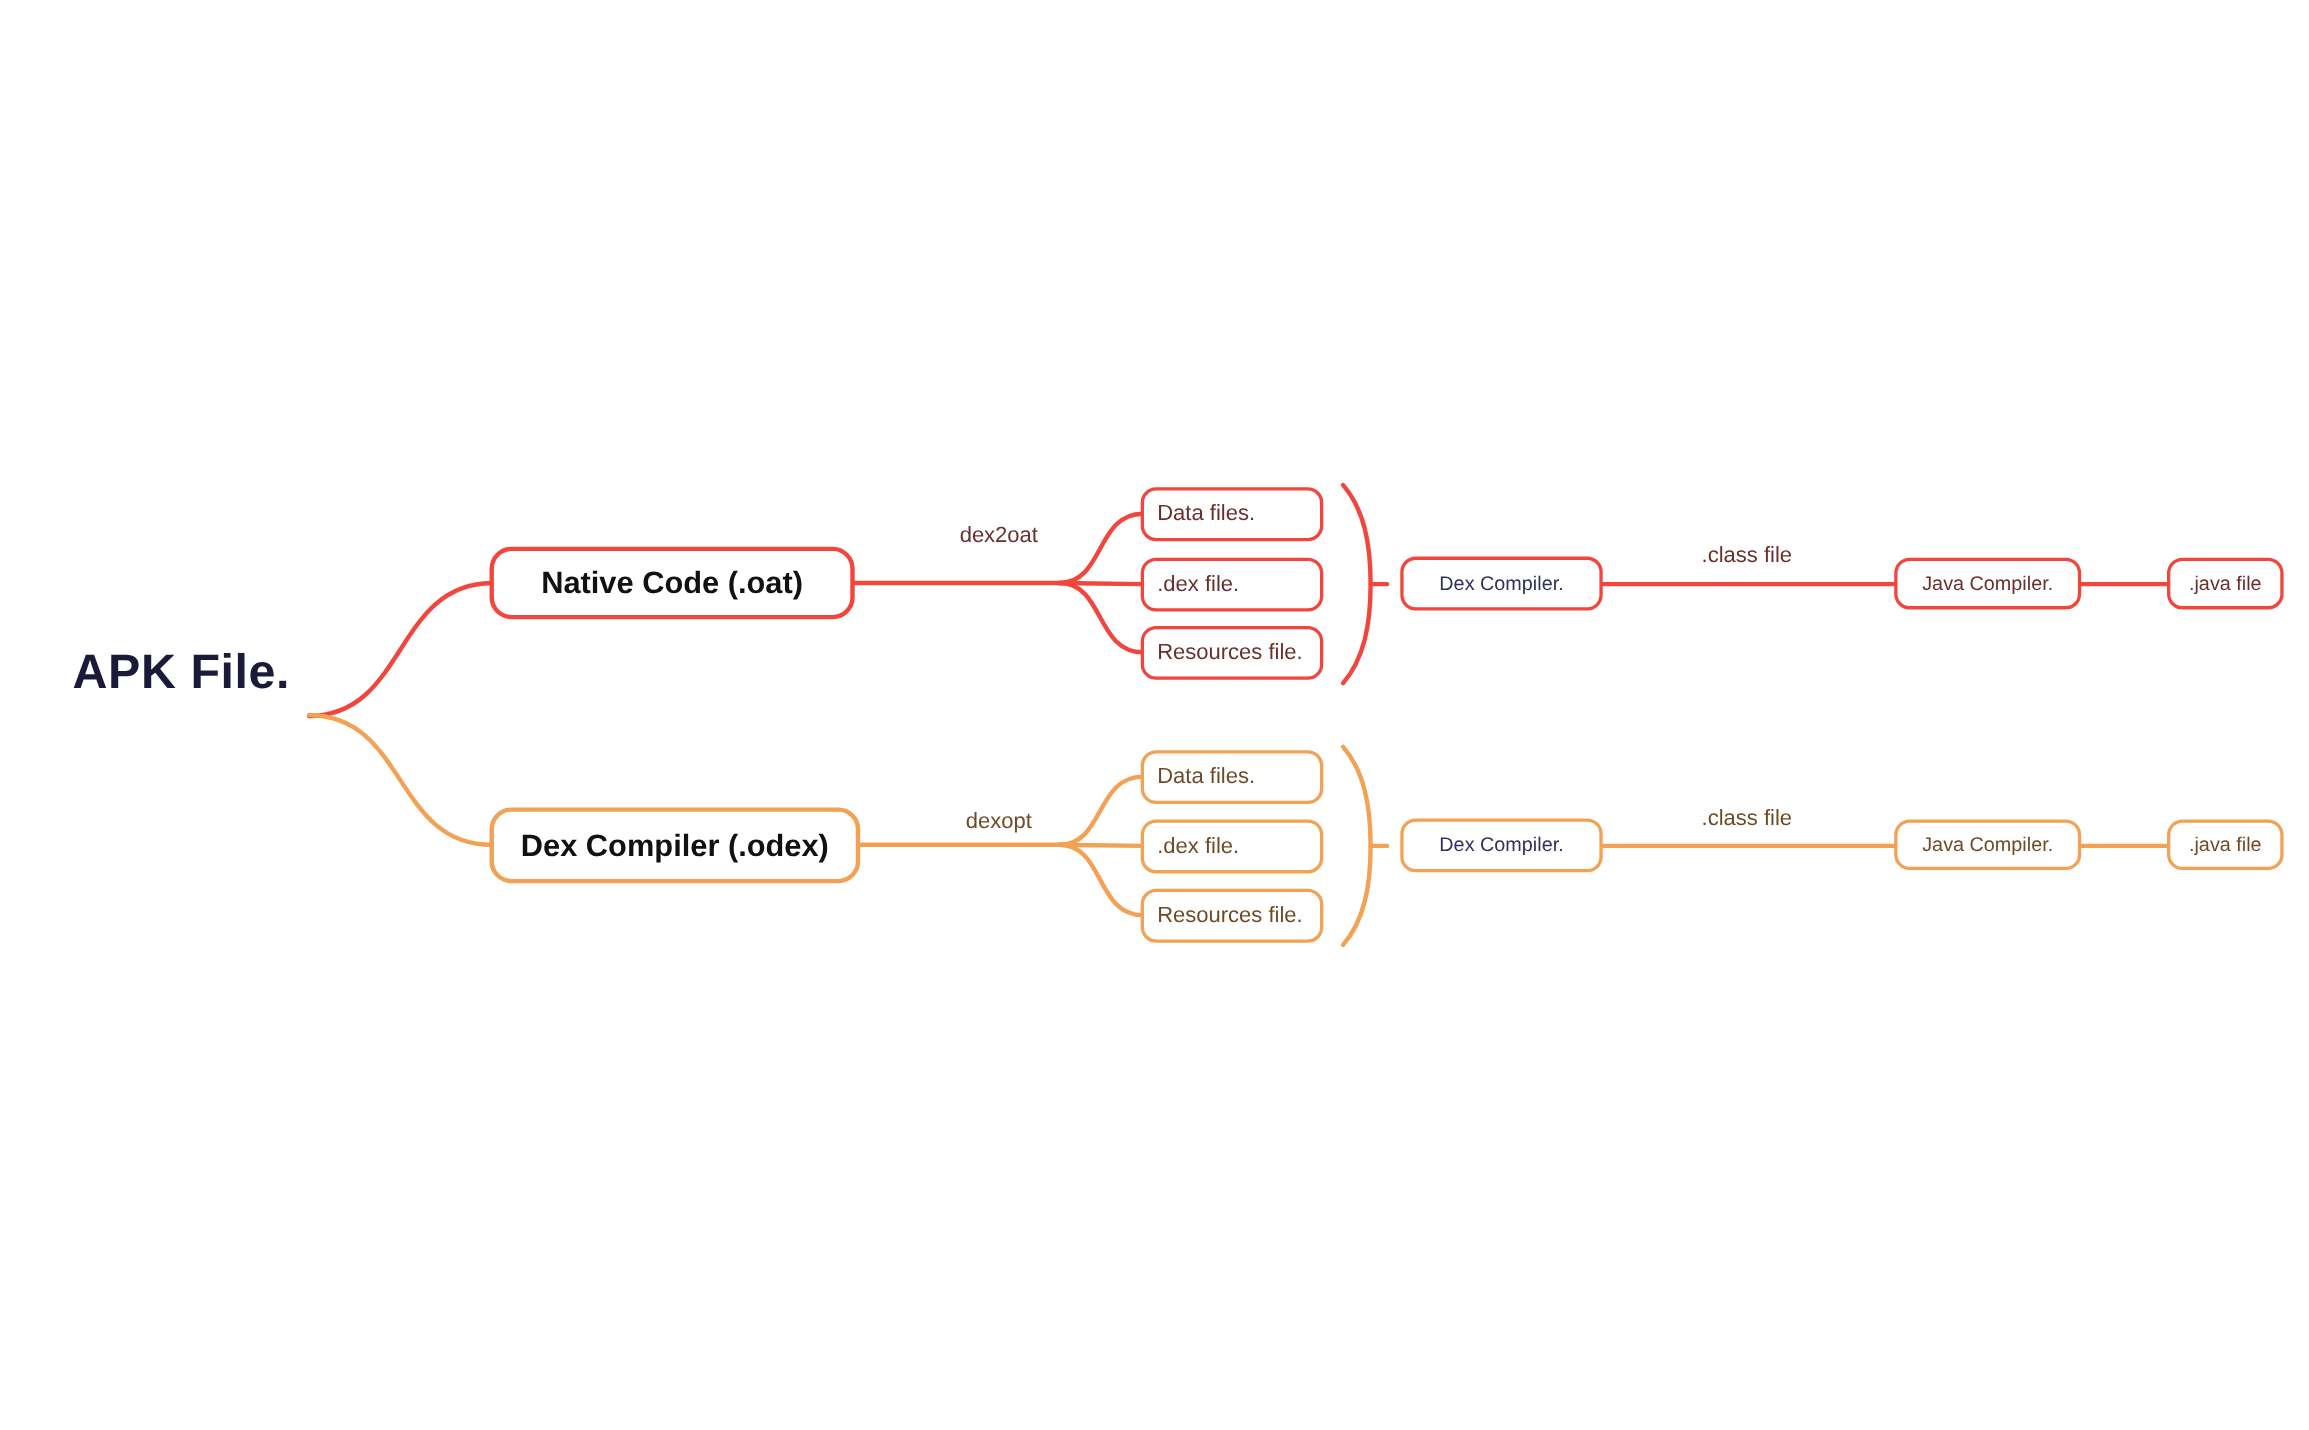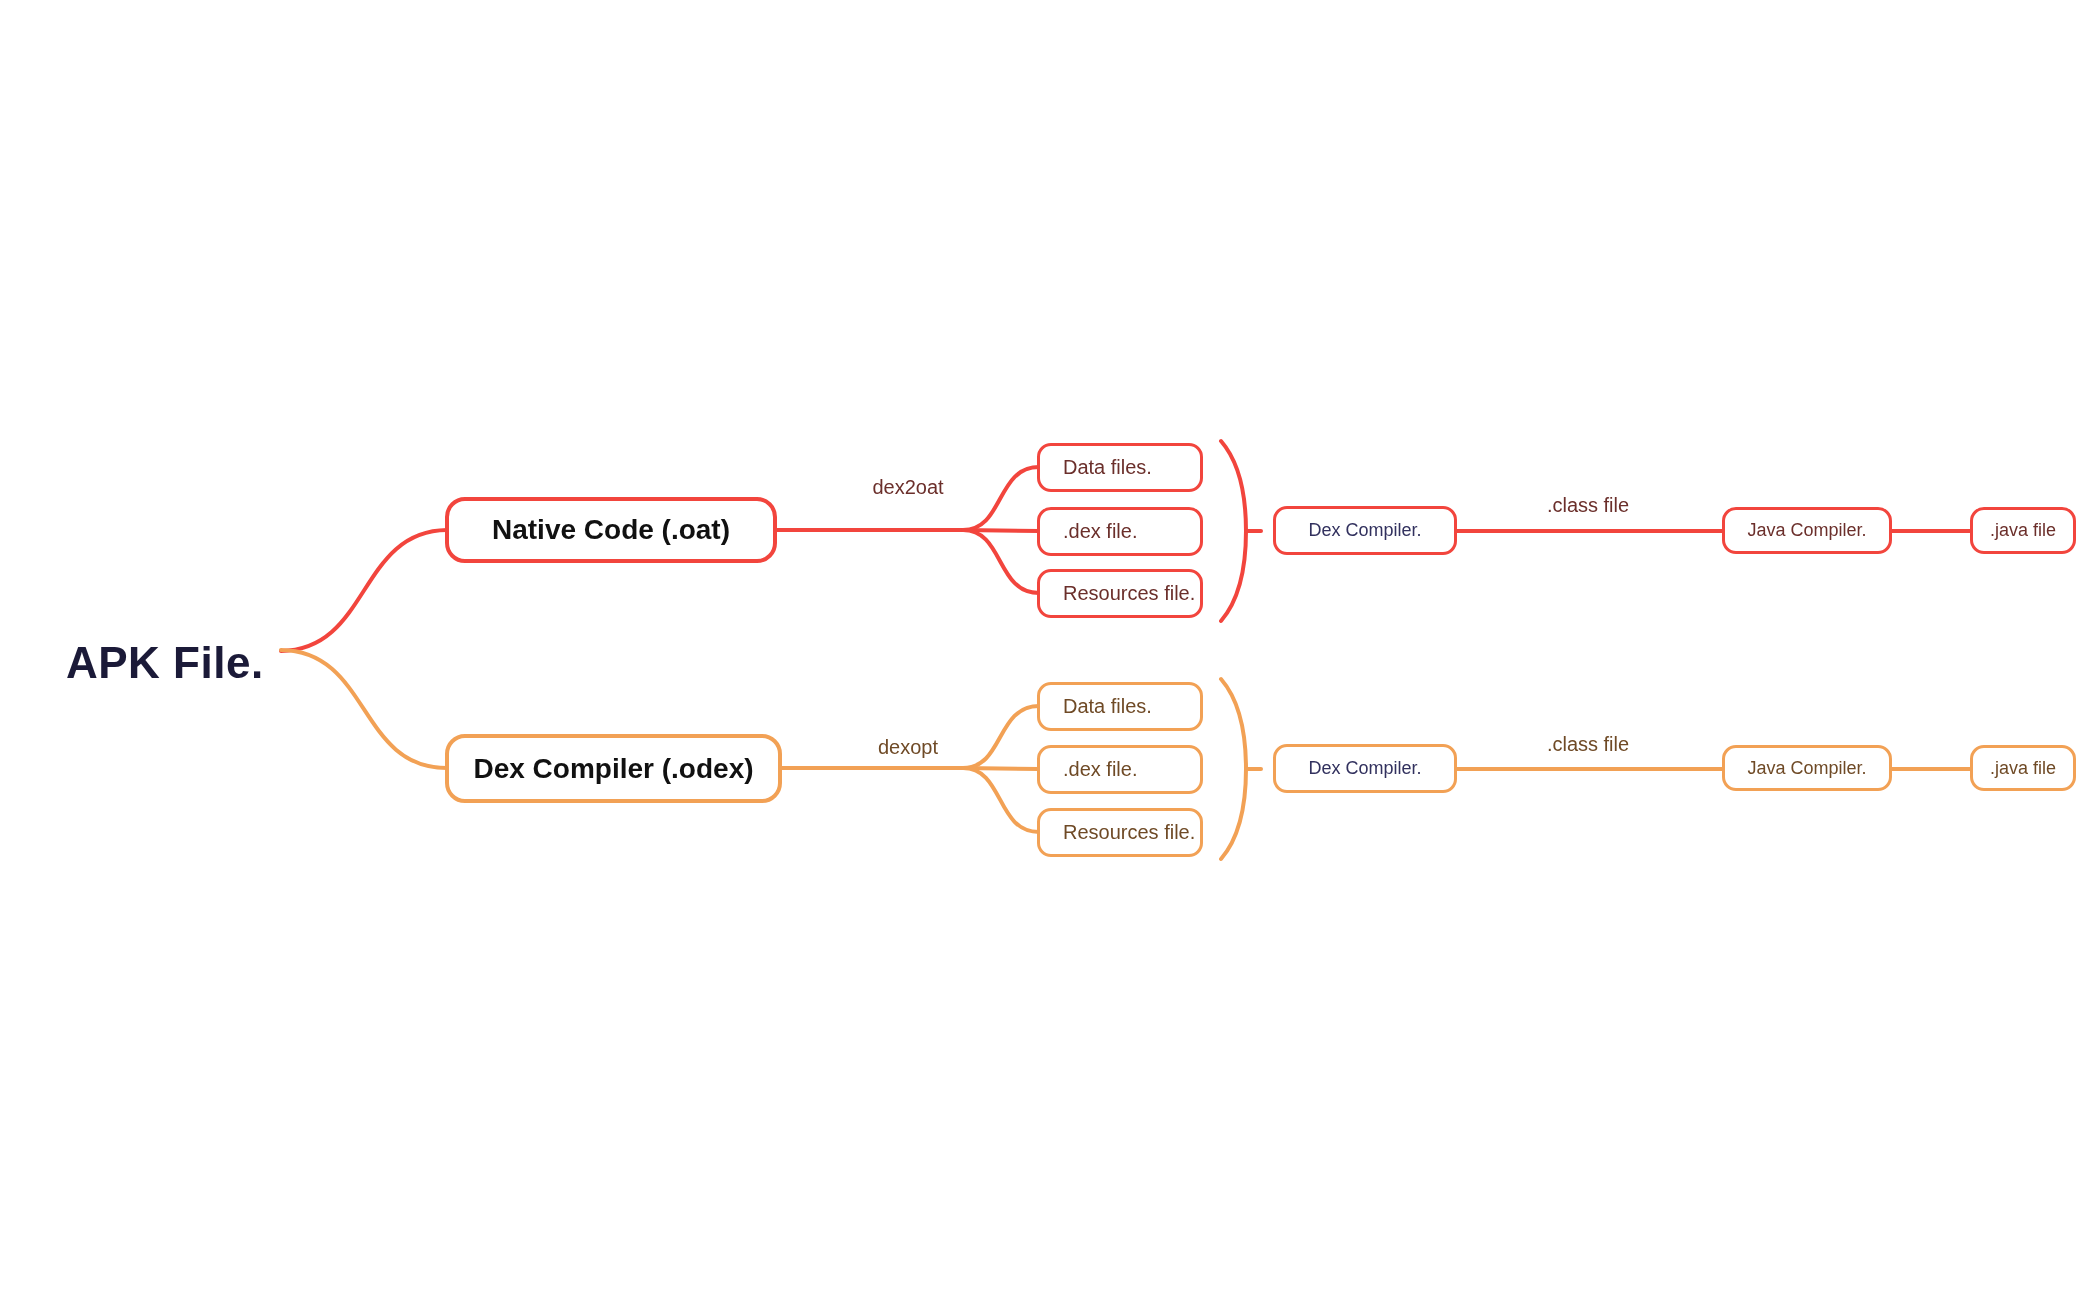--- a/index.html
+++ b/index.html
@@ -27,39 +27,39 @@
 
   .node{
     position:absolute;
     display:flex;align-items:center;justify-content:center;
     background:#fff;
     border-radius:16px;
     white-space:nowrap;
   }
   .root-title{
     position:absolute;
-    left:66px;top:638px;
+    left:66px;top:586px;
     font-size:44px;font-weight:bold;
     color:var(--ink);
     letter-spacing:0.5px;
     white-space:nowrap;
   }
   .big{
     border-radius:20px;
     font-size:28px;font-weight:bold;color:var(--node_text);
   }
   .big.red-b{border:4px solid var(--red);}
   .big.orange-b{border:4px solid var(--orange);}
 
   .filebox{
     width:166px;height:49px;left:1037px;
     border-radius:14px;
     font-size:20px;
     justify-content:flex-start;
-    padding-left:23px;
+    padding-left:12px;
   }
   .filebox.red-b{border:3.5px solid var(--red);color:var(--maroon_text);}
   .filebox.orange-b{border:3.5px solid var(--orange);color:var(--brown_text);}
 
   .pill{
     border-radius:14px;
     font-size:18px;
   }
   .pill.red-b{border:3.5px solid var(--red);}
   .pill.orange-b{border:3.5px solid var(--orange);}

